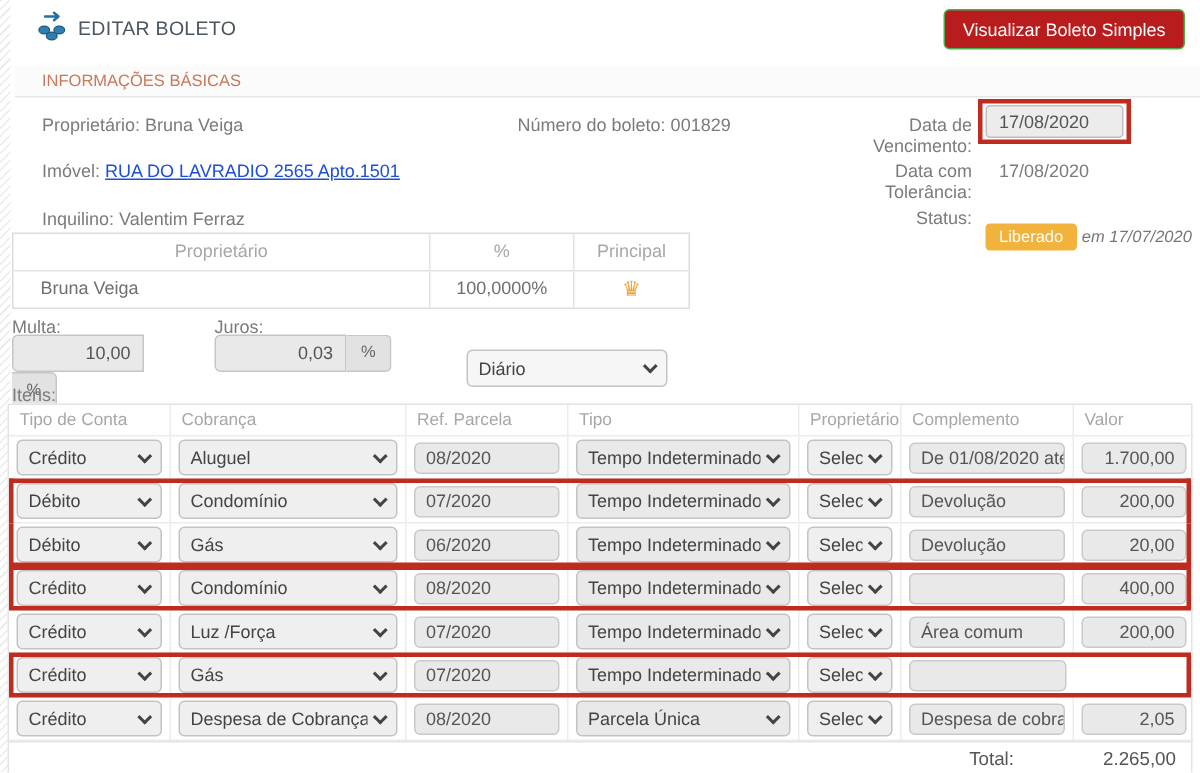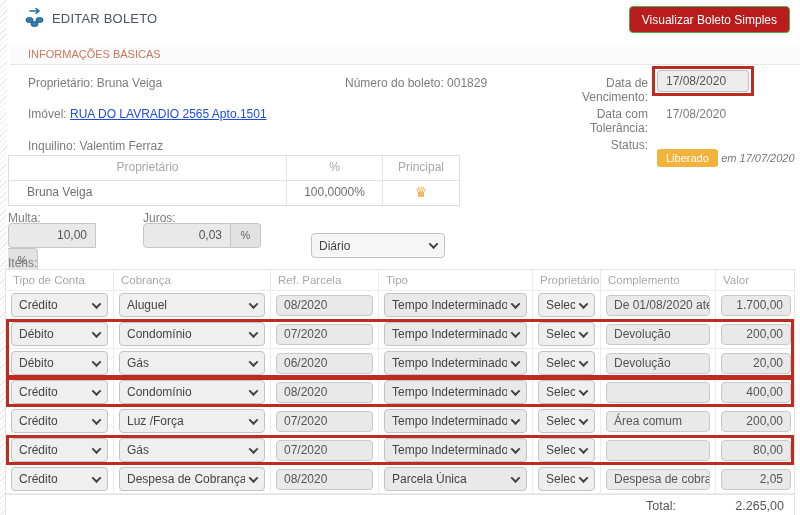--- a/index.html
+++ b/index.html
@@ -391,23 +391,20 @@
     </div>
     <div class="icell">
       <div class="sel">
         <span class="sel-txt">Selecion</span>
         <span class="chev"></span>
       </div>
     </div>
     <div class="icell">
       <span class="inp"></span>
     </div>
-    <div class="icell">
-      <span class="inp num">80,00</span>
-    </div>
   </div>
 
   <div class="igrid irow">
     <div class="icell">
       <div class="sel">
         <span class="sel-txt">Crédito</span>
         <span class="chev"></span>
       </div>
     </div>
     <div class="icell">

